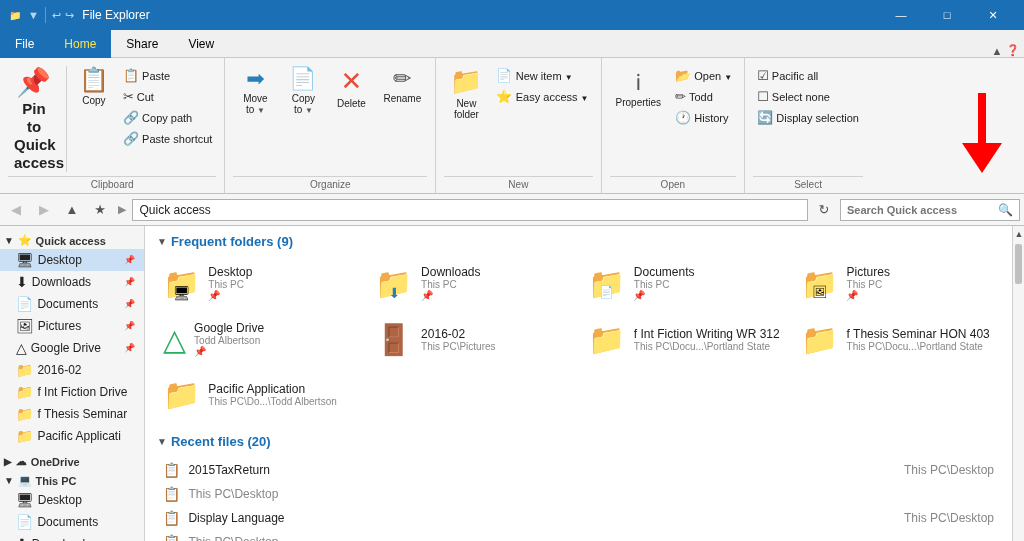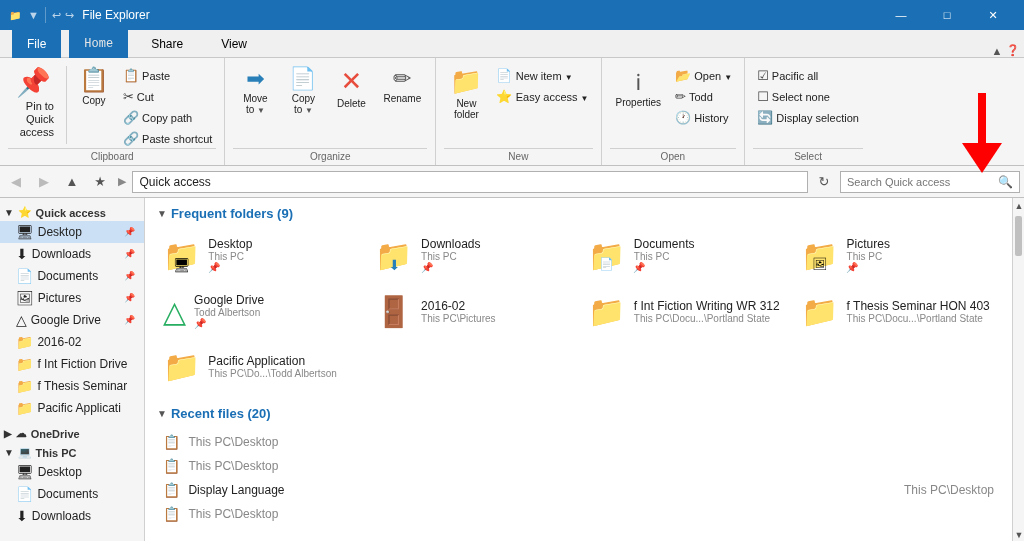--- a/index.html
+++ b/index.html
@@ -21,37 +21,35 @@
     .title-bar-btn {
       width: 46px; height: 30px; display: flex; align-items: center; justify-content: center;
       cursor: pointer; font-size: 11px; color: white; background: transparent;
     }
 
     
     .ribbon-tabs {
       background: #f0f0f0;
       display: flex;
       align-items: flex-end;
-      padding-left: 12px;
+      padding-left: 0;
       border-bottom: 1px solid #c8c8c8;
-      gap: 8px;
     }
     .ribbon-tab {
       padding: 6px 14px;
       cursor: pointer;
       font-size: 12px;
       border: 1px solid transparent;
       margin-bottom: -1px;
       background: transparent;
     }
     .ribbon-tab.active {
       background: #1a6fb5;
-      color: #e5e5e5;
+      color: #fde047;
       border-color: #1a6fb5;
-      font-family: Liberation Mono, monospace;
     }
     .ribbon-tab.file-tab {
       background: #1a6fb5;
       color: white;
       padding: 6px 14px;
     }
     .ribbon-btn-small {
       display: flex;
       align-items: center;
       gap: 3px;
@@ -109,21 +107,21 @@
       cursor: pointer; font-size: 13px; color: #555;
     }
     .search-box {
       width: 180px; height: 22px;
       border: 1px solid #b0b0b0;
       background: white;
       display: flex;
       align-items: center;
       padding: 0 6px;
     }
-    .search-input { border: none; outline: none; font-size: 11px; width: 100%; color: #888; background: transparent; }
+    .search-input { border: none; outline: none; font-size: 11px; width: 100%; color: #888; background: transparent; font-weight: bold; }
 
     
     .main-layout {
       display: flex;
       height: calc(541px - 30px - 32px - 81px - 32px - 22px);
       overflow: hidden;
     }
 
     
     .sidebar {
@@ -282,21 +280,21 @@
       <span style="font-size:11px; color:#555; cursor:pointer; margin-left:4px;">❓</span>
     </div>
   </div>
 
   <div class="ribbon-outer">
 
     <div class="ribbon-section">
       <div class="ribbon-section-body">
         <div class="ribbon-btn-large">
           <div class="ribbon-btn-large-icon gray">📌</div>
-          <div class="ribbon-btn-large-label" style="font-size:11px; max-width:40px; text-align:right; line-height:1.2;">Pin to Quick<br>access</div>
+          <div class="ribbon-btn-large-label" style="font-size:15px; max-width:40px; text-align:center; line-height:1.2;font-weight:bold;">Pin to Quick<br>access</div>
         </div>
         <div class="ribbon-divider"></div>
         <div style="display:flex; flex-direction:column; gap:2px;">
           <div class="ribbon-btn-large" style="flex-direction:column; min-width:36px;">
             <div class="ribbon-btn-large-icon gray" style="font-size:24px;">📋</div>
             <div class="ribbon-btn-large-label">Copy</div>
           </div>
         </div>
         <div style="display:flex; flex-direction:column; gap:2px; margin-top:4px;">
           <div class="ribbon-btn-small">
@@ -597,20 +595,21 @@
         </div>
       </div>
 
       <div class="section-header">
         <span class="section-chevron">▼</span>
         <span>Recent files (20)</span>
       </div>
       <div class="file-list">
         <div class="file-item">
           <span class="file-icon">📋</span>
+          <span class="file-name">2015TaxReturn</span>
           <span class="file-path">This PC\Desktop</span>
         </div>
         <div class="file-item">
           <span class="file-icon">📋</span>
           <span class="file-path">This PC\Desktop</span>
         </div>
         <div class="file-item">
           <span class="file-icon">📋</span>
           <span class="file-name">Display Language</span>
           <span class="file-path">This PC\Desktop</span>

